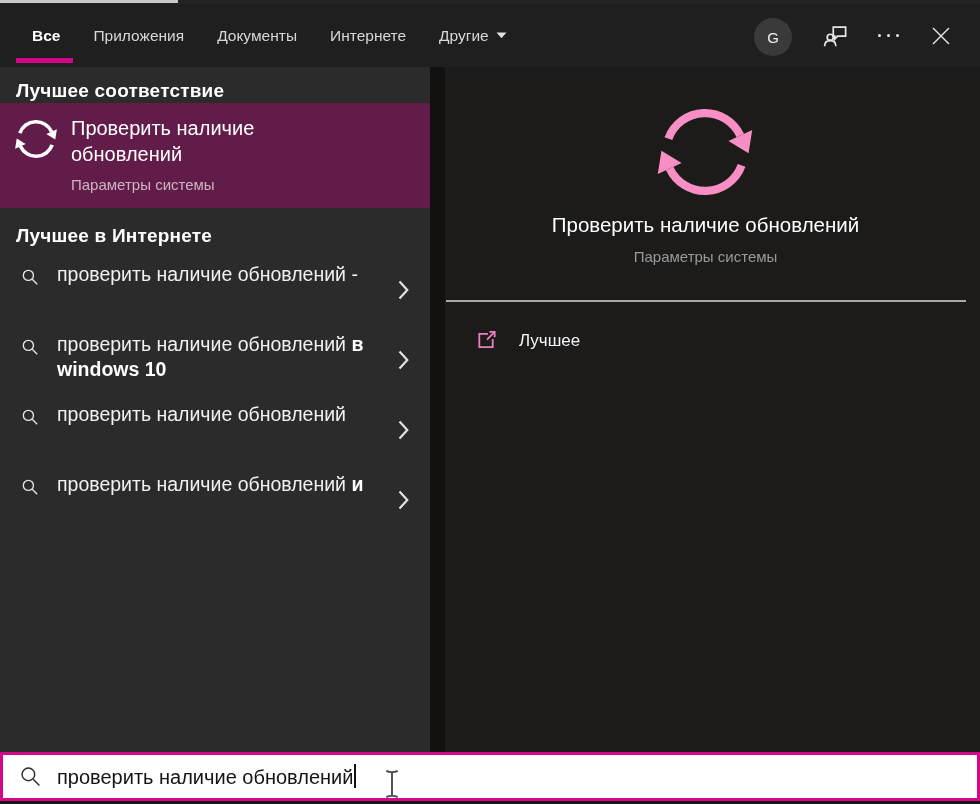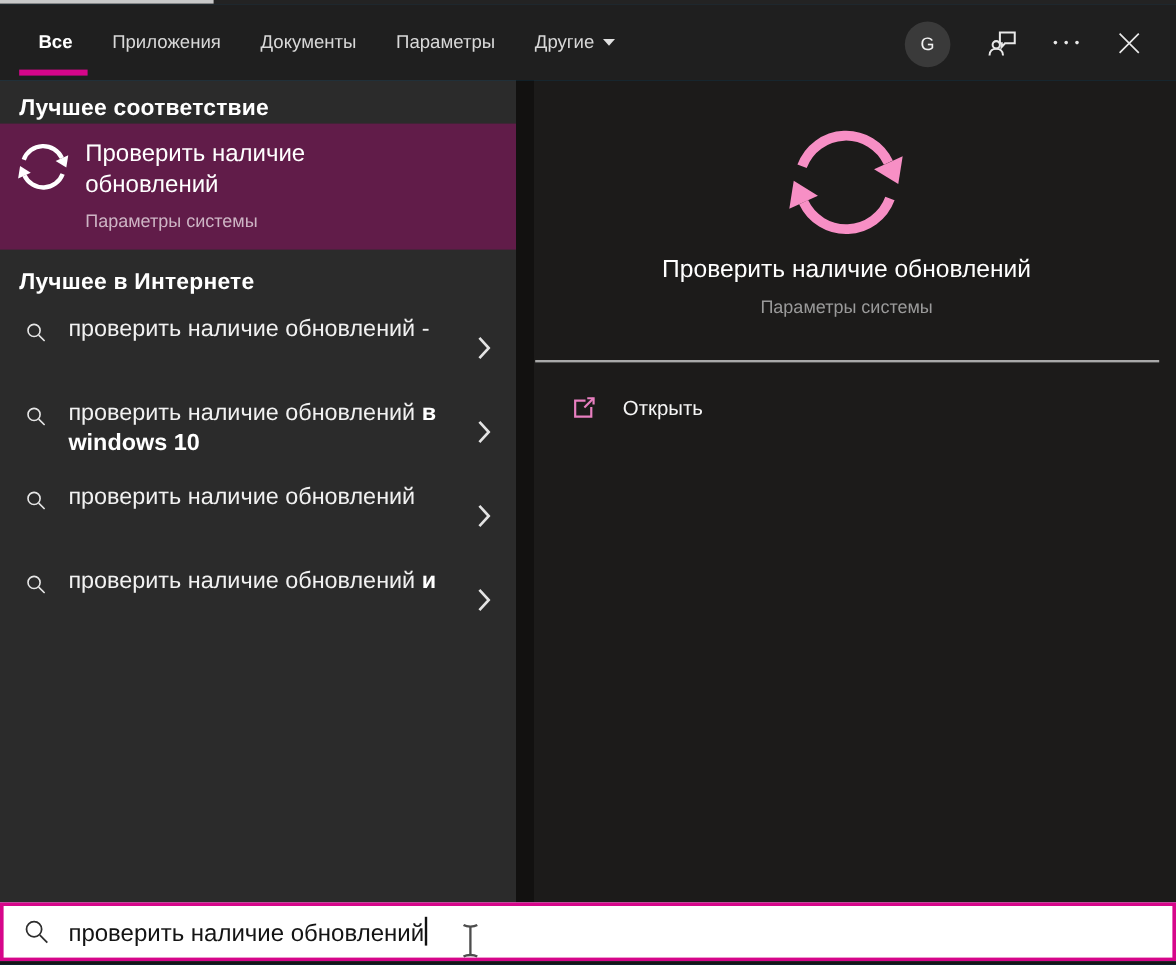--- a/index.html
+++ b/index.html
@@ -1,20 +1,20 @@
 <!DOCTYPE html>
 <html><head>
 <meta charset="utf-8">
 <style>
   * { margin:0; padding:0; box-sizing:border-box; }
   html,body { background:#000; }
   #app {
     position:relative; width:980px; height:804px; overflow:hidden;
     font-family:"Liberation Sans","DejaVu Sans",sans-serif;
-    background:#0c4a6e; color:#fff;
+    background:#bef264; color:#fff;
     -webkit-font-smoothing:antialiased;
   }
   
   .top-strip { position:absolute; left:0; top:0; width:980px; height:4px; background:#232323; }
   .top-strip .lite { position:absolute; left:0; top:0; width:178px; height:3px; background:#c9c9c9; }
 
   
   .topbar { position:absolute; left:0; top:4px; width:980px; height:63px; background:#1f1f1f; }
   .tabs { position:absolute; left:32px; top:0; height:63px; display:flex; align-items:center; gap:33px; }
   .tab { font-size:15.5px; color:#d8d8d8; cursor:default; display:flex; align-items:center; gap:7px; }
@@ -91,21 +91,21 @@
       <div class="tab active">
         <span>Все</span>
       </div>
       <div class="tab">
         <span>Приложения</span>
       </div>
       <div class="tab">
         <span>Документы</span>
       </div>
       <div class="tab">
-        <span>Параметры</span>
+        <span>Интернете</span>
       </div>
       <div class="tab">
         <span>Другие</span>
         <svg class="chev-down" viewBox="0 0 11 7">
           <path d="M0.5 0.5 L5.5 6.2 L10.5 0.5 Z" fill="#e0e0e0"></path>
         </svg>
       </div>
     </div>
     <div class="tab-underline"></div>
 
@@ -227,21 +227,21 @@
     <div class="pv-divider"></div>
 
     <div class="open-row">
       <svg class="open-ic" viewBox="0 0 24 24">
         <g fill="none" stroke="currentColor" stroke-width="1.9">
           <path d="M13.5 5 H4.5 V19 H18.5 V10.5"></path>
           <path d="M12.5 11 L20.5 3"></path>
           <path d="M15 3 H20.5 V8.5"></path>
         </g>
       </svg>
-      <div class="open-label">Открыть</div>
+      <div class="open-label">Лучшее</div>
     </div>
   </div>
 
   <div class="search-bar">
     <svg class="mag" viewBox="0 0 20 20">
       <circle cx="8" cy="8" r="6" fill="none" stroke="currentColor" stroke-width="1.4"></circle>
       <path d="M12.6 12.6 L18.5 18.5" stroke="currentColor" stroke-width="1.4"></path>
     </svg>
     <div class="search-text"><span>проверить наличие обновлений</span><span class="caret"></span></div>
     <svg class="ibeam" viewBox="0 0 14 26">

